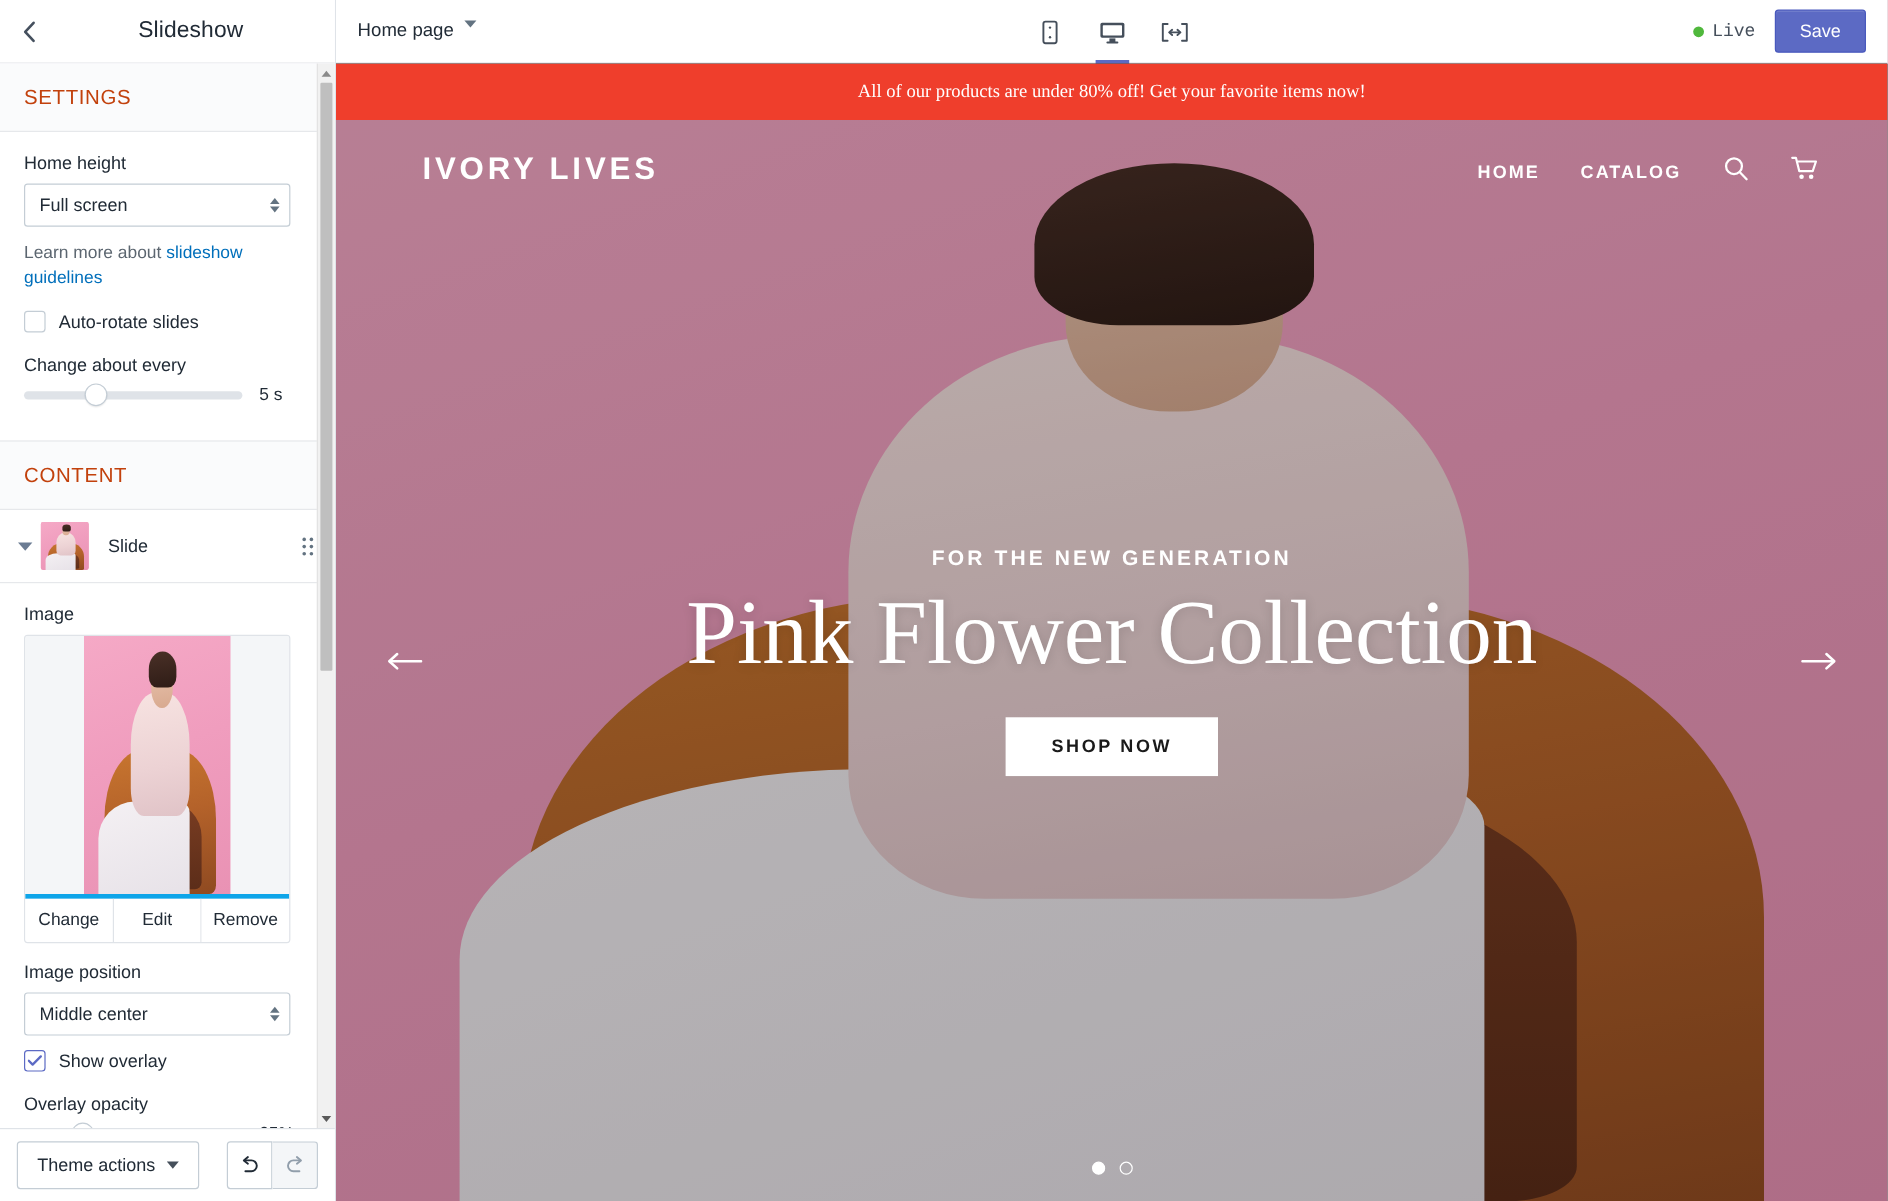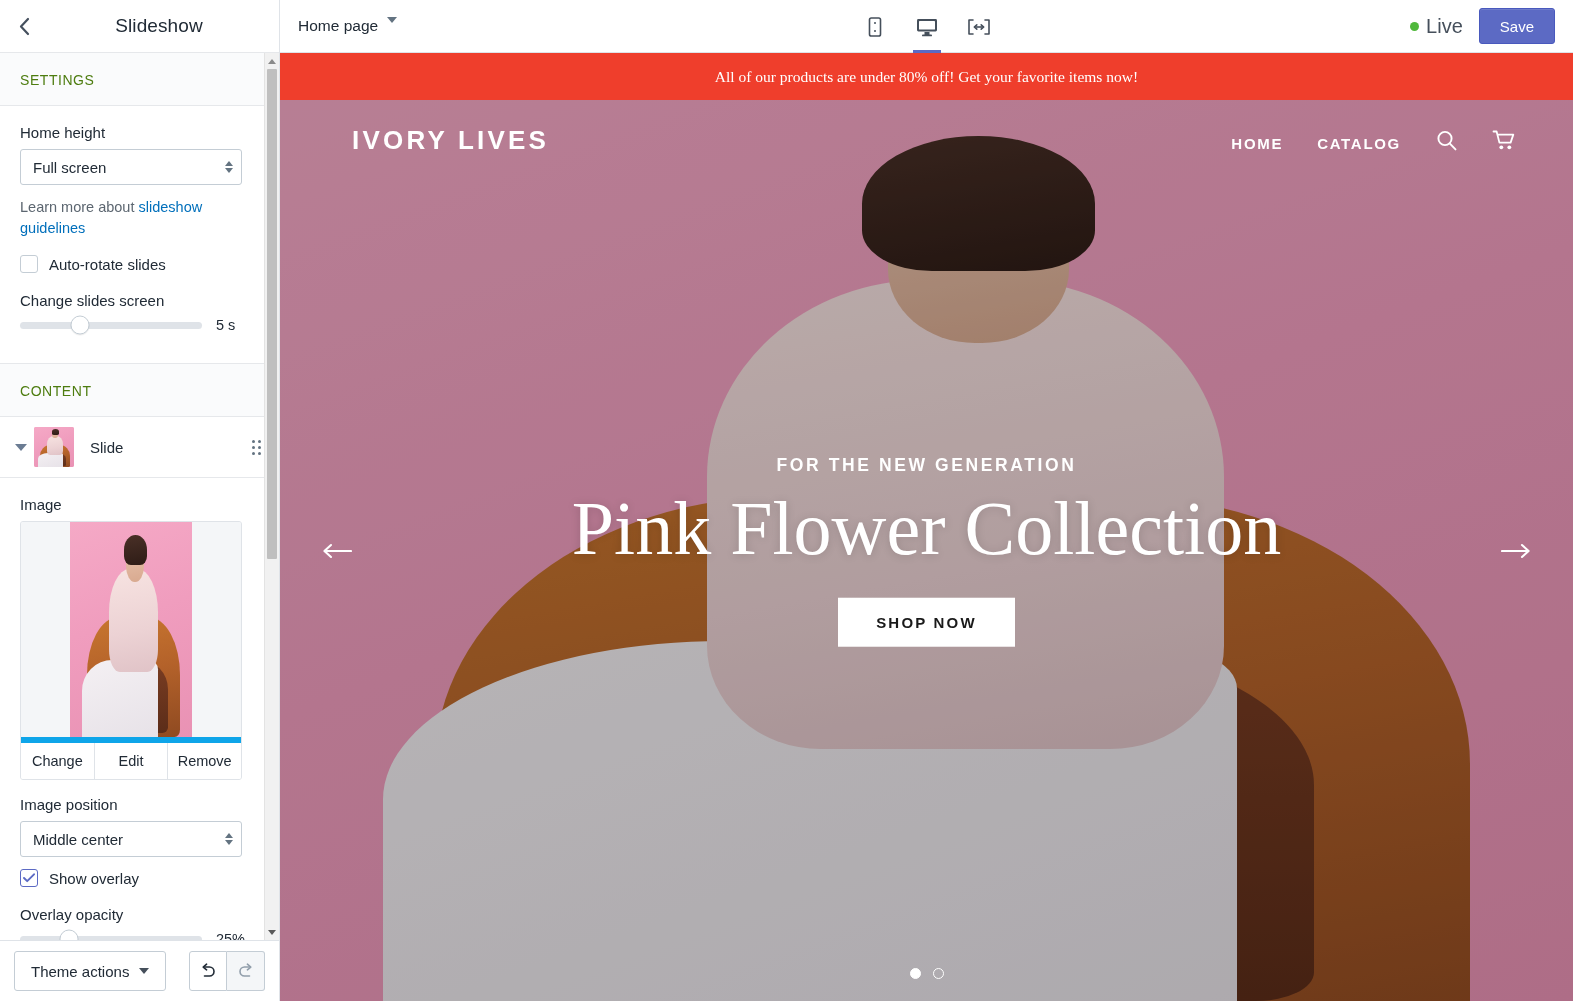--- a/index.html
+++ b/index.html
@@ -40,22 +40,22 @@
     letter-spacing:.1px;
     padding-left:39px;
   }
   .sb-scrollarea {
     flex:1; overflow:hidden; position:relative;
     background:#fff;
   }
   .sb-inner { width:265px; }
 
   .sec-label {
-    font-size:14px; letter-spacing:.55px;
-    color:#4d7c0f; padding:19px 20px 17px 20px;
+    font-size:17px; letter-spacing:.55px;
+    color:#c2410c; padding:19px 20px 17px 20px;
     background:#fafbfc;
     border-bottom:1px solid #e6e8eb;
     text-transform:uppercase;
   }
   .sec-body { padding:18px 20px 8px 20px; }
   .field-label { font-size:15px; color:#212b36; margin-bottom:8px; }
 
   .select-wrap { position:relative; margin-bottom:12px; }
   .select-box {
     width:222px; height:36px;
@@ -111,21 +111,21 @@
   }
   .row-lbl { font-size:15px; color:#212b36; flex:1; }
   .drag-dots { display:grid; grid-template-columns:repeat(2,3px); gap:3px; }
   .drag-dots i { width:3px;height:3px;background:#637381;border-radius:50%;display:block; }
 
   .img-box {
     width:222px; border:1px solid #dfe3e8; border-radius:3px;
     background:#f9fafb; overflow:hidden; margin-bottom:16px;
   }
   .img-prev { height:215px; position:relative; background:#f4f6f8; display:flex; justify-content:center; }
-  .img-actions { display:flex; border-top:6px solid #0ea5e9; }
+  .img-actions { display:flex; border-top:4px solid #0ea5e9; }
   .img-actions button {
     flex:1; height:36px; background:#fff; border:0; border-right:1px solid #dfe3e8;
     font-family:inherit; font-size:14.5px; color:#212b36; cursor:pointer;
   }
   .img-actions button:last-child { border-right:0; }
 
   
   .photo { position:relative; overflow:hidden; background:#f3a3c0; }
   .photo .wall { position:absolute; inset:0; background:
         linear-gradient(160deg,#f5a9c6 0%, #f09dbe 45%, #e992b4 100%); }
@@ -205,21 +205,21 @@
   .page-sel .t { width:0;height:0;border-left:5px solid transparent;border-right:5px solid transparent;border-top:6px solid #637381; }
   .devices { position:absolute; left:50%; transform:translateX(-50%); display:flex; gap:12px; align-items:flex-end; height:53px; }
   .dev {
     width:40px;height:52px; display:flex;align-items:center;justify-content:center;
     position:relative; cursor:pointer; color:#454f5b;
   }
   .dev.active::after {
     content:''; position:absolute; bottom:0; left:6px; right:6px; height:3px; background:#5c6ac4;
   }
   .right-grp { margin-left:auto; display:flex; align-items:center; gap:16px; }
-  .live { display:flex;align-items:center;gap:7px; font-size:20px; color:#454f5b; }
+  .live { display:flex;align-items:center;gap:7px; font-size:15px; color:#454f5b;font-family:Liberation Mono, monospace; }
   .live .dot { width:9px;height:9px;border-radius:50%;background:#50b83c; }
   .save-btn {
     height:36px; padding:0 20px; border-radius:3px;
     background:#5c6ac4; border:1px solid #4959bd; color:#fff;
     font-size:15px; font-family:inherit; cursor:pointer;
     box-shadow:inset 0 1px 0 rgba(255,255,255,.12);
   }
 
   
   .preview { flex:1; position:relative; overflow:hidden; background:#000; }
@@ -314,21 +314,21 @@
 
           <div class="learn">
             <span>Learn more about </span><a>slideshow guidelines</a>
           </div>
 
           <div class="check-row">
             <span class="cbox"></span>
             <span class="check-lbl">Auto-rotate slides</span>
           </div>
 
-          <div class="field-label">Change slides screen</div>
+          <div class="field-label">Change about every</div>
           <div class="slider-row">
             <div class="track">
               <span class="thumb" id="sl1-thumb" style="left: 33%;"></span>
             </div>
             <span class="sl-val">5 s</span>
           </div>
         </div>
 
         <div class="sec-label" style="margin-top:18px;border-top:1px solid #e6e8eb;">CONTENT</div>
 

